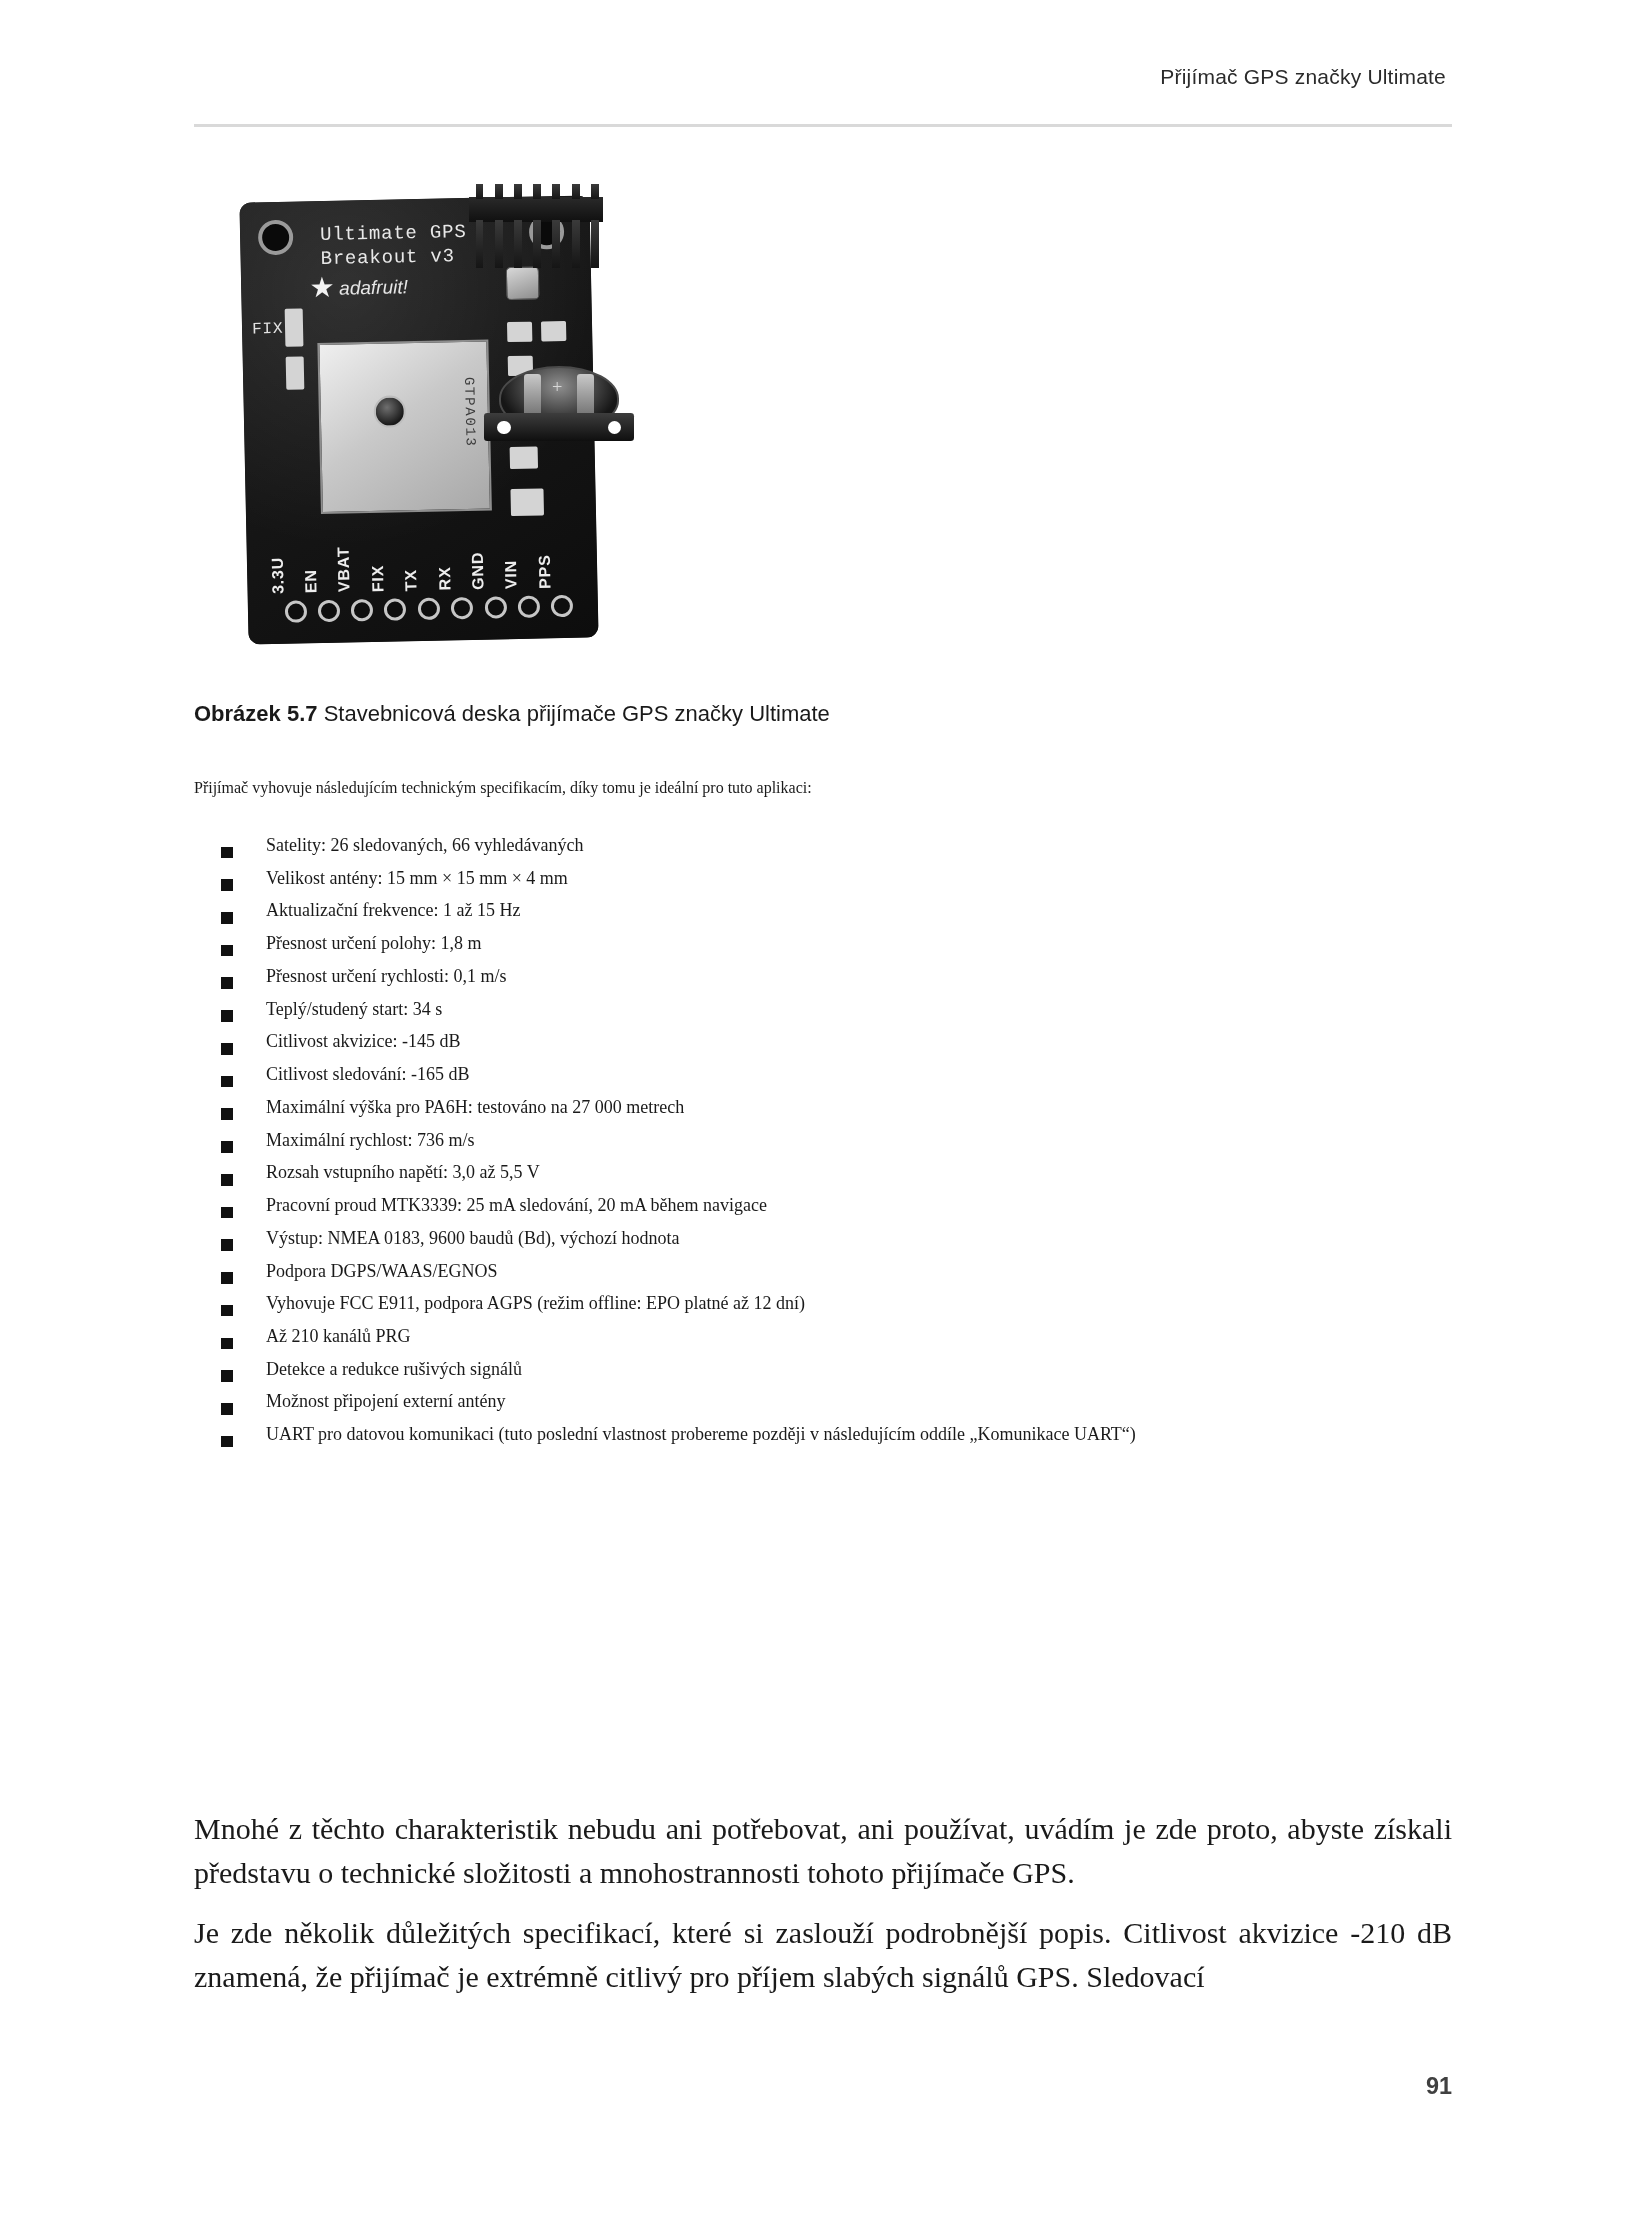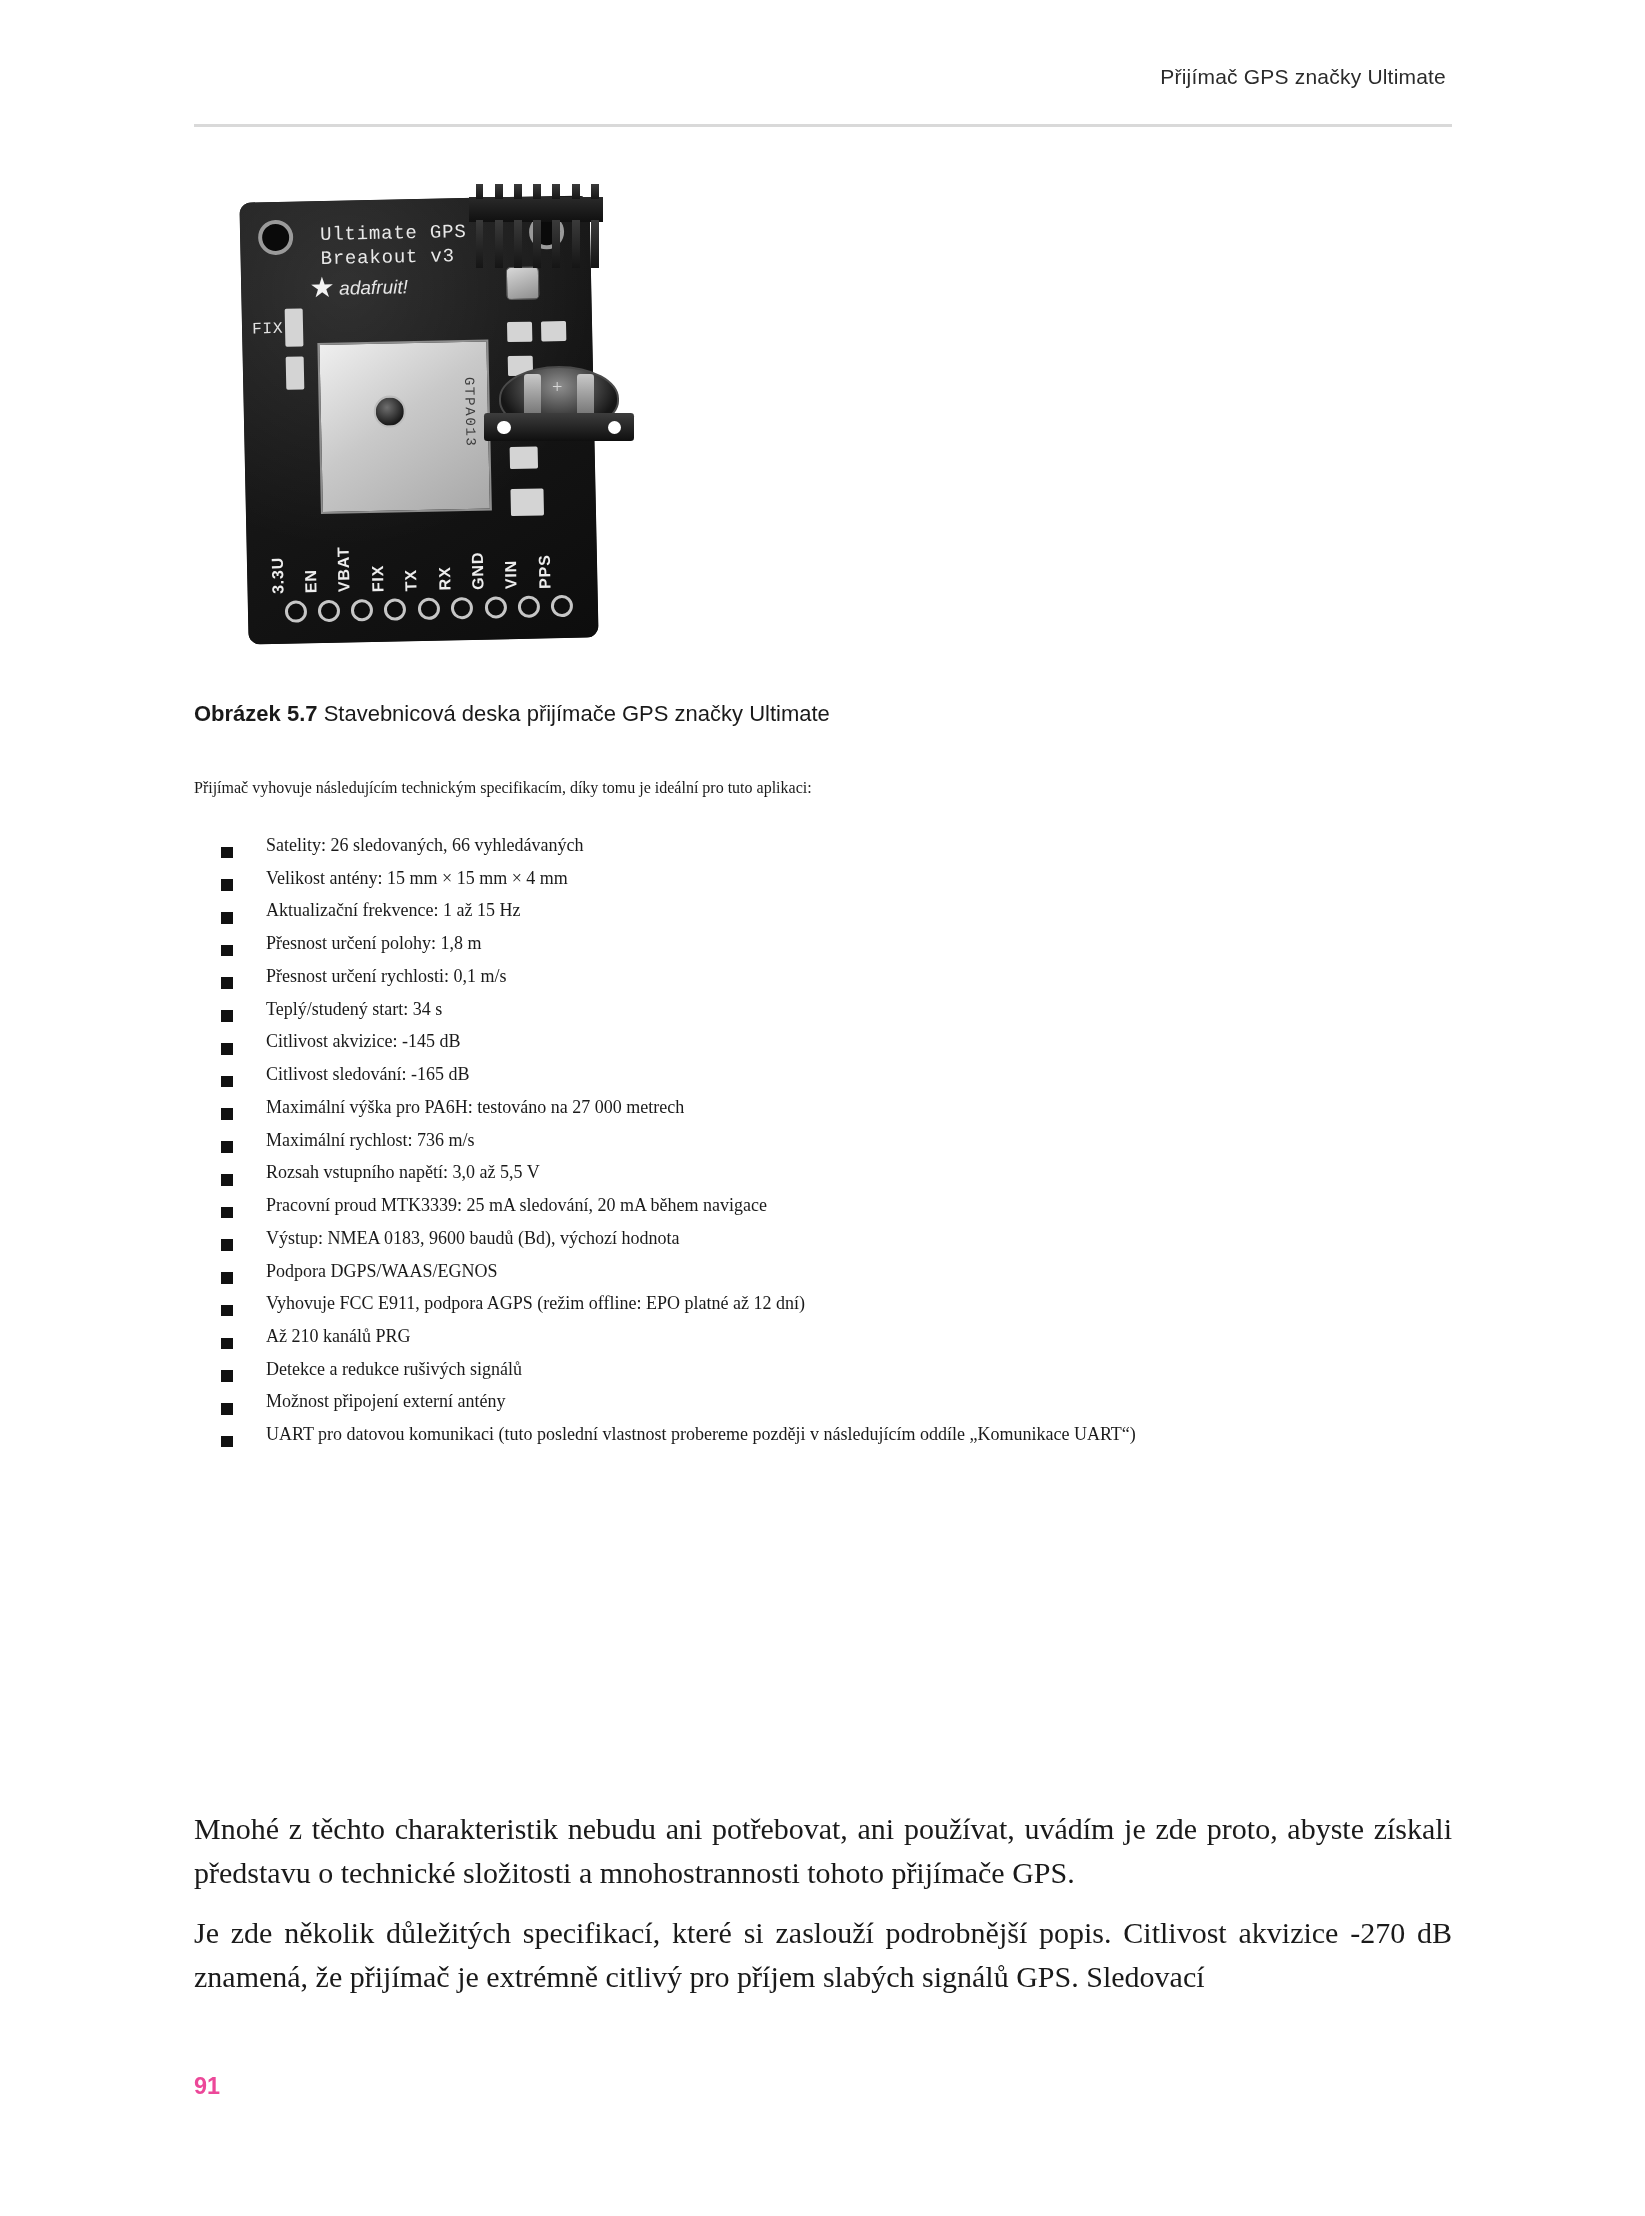--- a/index.html
+++ b/index.html
@@ -334,24 +334,25 @@
     text-align: justify;
   }
   .para-1 { top: 1807px; }
   .para-2 { top: 1911px; }
 
   .pagenum {
     position: absolute;
     left: 194px;
     width: 1258px;
     top: 2073px;
+    text-align: right;
     font-family: "Liberation Sans", sans-serif;
     font-weight: bold;
     font-size: 23.4px;
-    color: #ec4899;
+    color: #404040;
   }
 </style>
 </head>
 <body>
 
 <div class="page">
 
   <div class="header">Přijímač GPS značky Ultimate</div>
   <div class="header-rule"></div>
 
@@ -464,18 +465,18 @@
     <li><span class="bullet"></span><span>Výstup: NMEA 0183, 9600 baudů (Bd), výchozí hodnota</span></li>
     <li><span class="bullet"></span><span>Podpora DGPS/WAAS/EGNOS</span></li>
     <li><span class="bullet"></span><span>Vyhovuje FCC E911, podpora AGPS (režim offline: EPO platné až 12 dní)</span></li>
     <li><span class="bullet"></span><span>Až 210 kanálů PRG</span></li>
     <li><span class="bullet"></span><span>Detekce a redukce rušivých signálů</span></li>
     <li><span class="bullet"></span><span>Možnost připojení externí antény</span></li>
     <li><span class="bullet"></span><span>UART pro datovou komunikaci (tuto poslední vlastnost probereme později v následujícím oddíle „Komunikace UART“)</span></li>
   </ul>
 
   <div class="para para-1">Mnohé z těchto charakteristik nebudu ani potřebovat, ani používat, uvádím je zde proto, abyste získali představu o technické složitosti a mnohostrannosti tohoto přijímače GPS.</div>
-  <div class="para para-2">Je zde několik důležitých specifikací, které si zaslouží podrobnější popis. Citlivost akvizice -270 dB znamená, že přijímač je extrémně citlivý pro příjem slabých signálů GPS. Sledovací</div>
+  <div class="para para-2">Je zde několik důležitých specifikací, které si zaslouží podrobnější popis. Citlivost akvizice -210 dB znamená, že přijímač je extrémně citlivý pro příjem slabých signálů GPS. Sledovací</div>
 
   <div class="pagenum">91</div>
 
 </div>
 
 
 </body></html>

